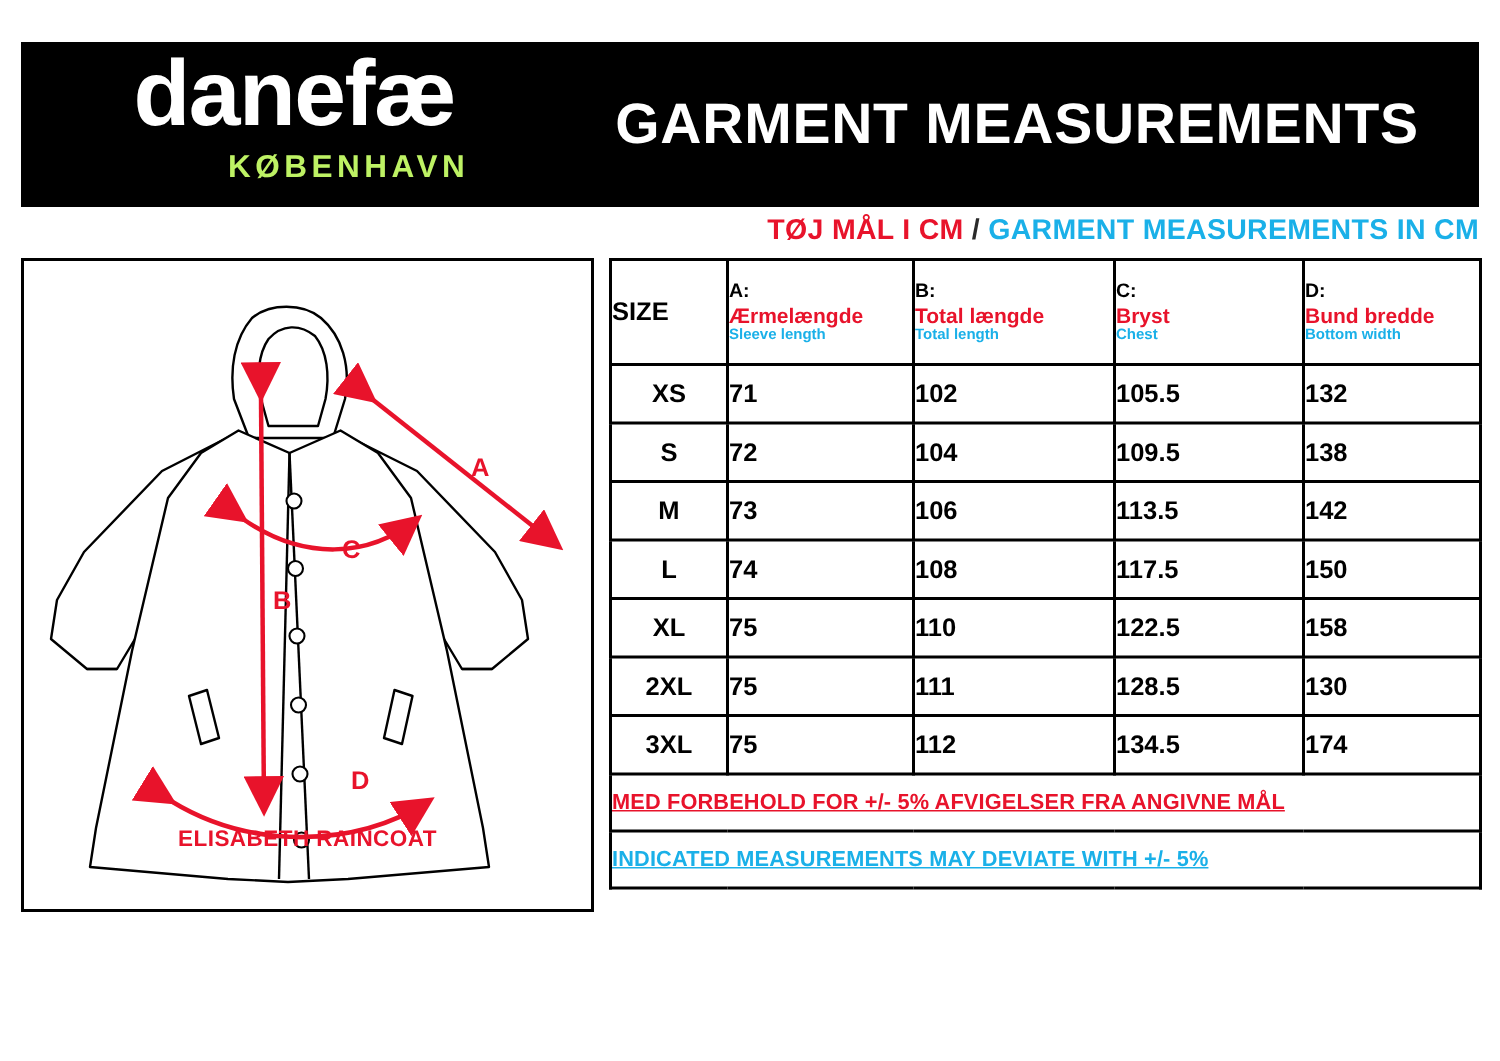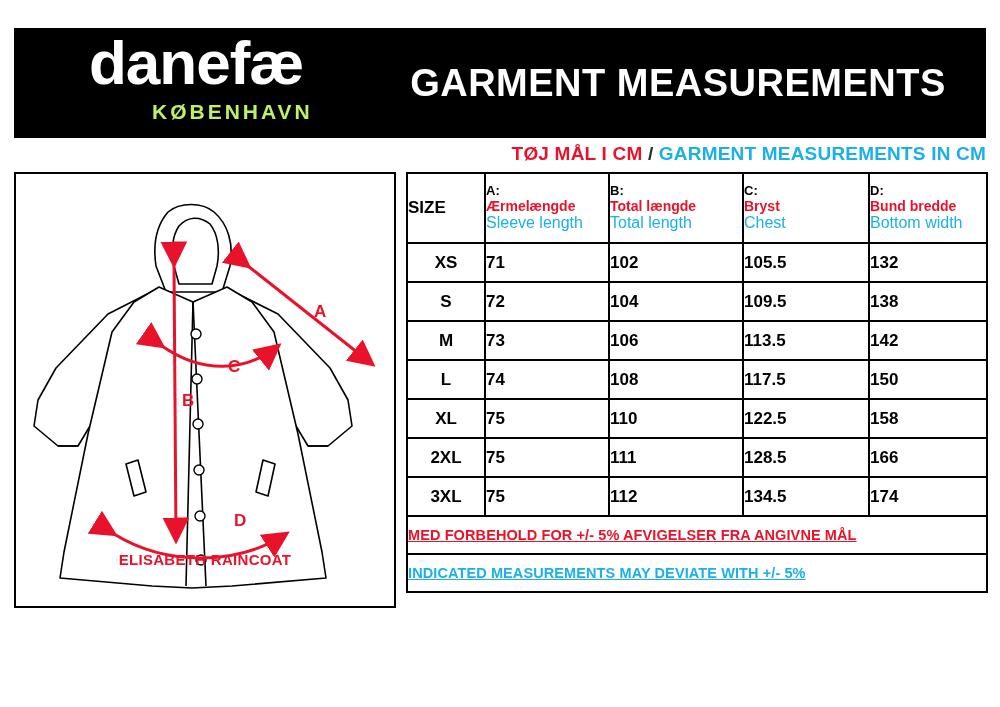--- a/index.html
+++ b/index.html
@@ -147,22 +147,22 @@
     font-weight: bold;
     font-size: 13px;
     color: #000000;
   }
   .hdr-da {
     font-weight: bold;
     font-size: 14px;
     color: #e8132b;
   }
   .hdr-en {
-    font-weight: normal;
-    font-size: 16px;
+    font-weight: bold;
+    font-size: 10px;
     color: #1ab0e8;
   }
 
   tbody td {
     height: 37px;
     font-weight: bold;
     font-size: 17px;
     color: #000000;
   }
   td.size-cell {
@@ -325,21 +325,21 @@
         <td class="val-cell">75</td>
         <td class="val-cell">110</td>
         <td class="val-cell">122.5</td>
         <td class="val-cell">158</td>
       </tr>
       <tr>
         <td class="size-cell">2XL</td>
         <td class="val-cell">75</td>
         <td class="val-cell">111</td>
         <td class="val-cell">128.5</td>
-        <td class="val-cell">166</td>
+        <td class="val-cell">130</td>
       </tr>
       <tr>
         <td class="size-cell">3XL</td>
         <td class="val-cell">75</td>
         <td class="val-cell">112</td>
         <td class="val-cell">134.5</td>
         <td class="val-cell">174</td>
       </tr>
       <tr class="note-row">
         <td class="note-da" colspan="5">MED FORBEHOLD FOR +/- 5% AFVIGELSER FRA ANGIVNE MÅL</td>

